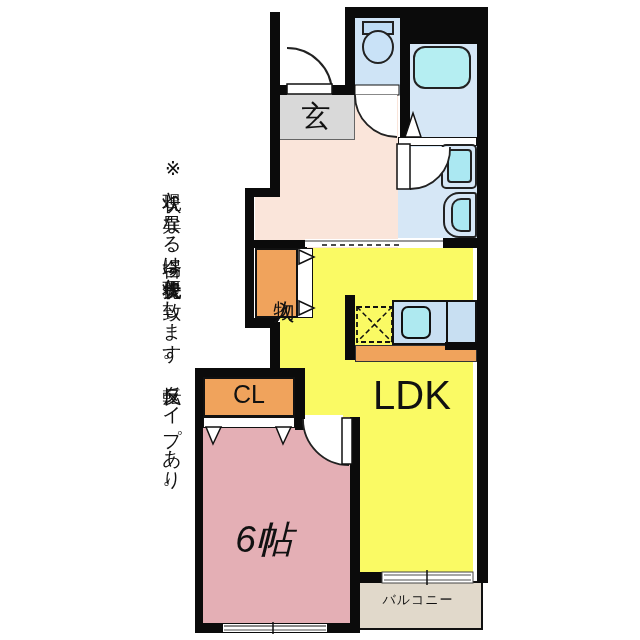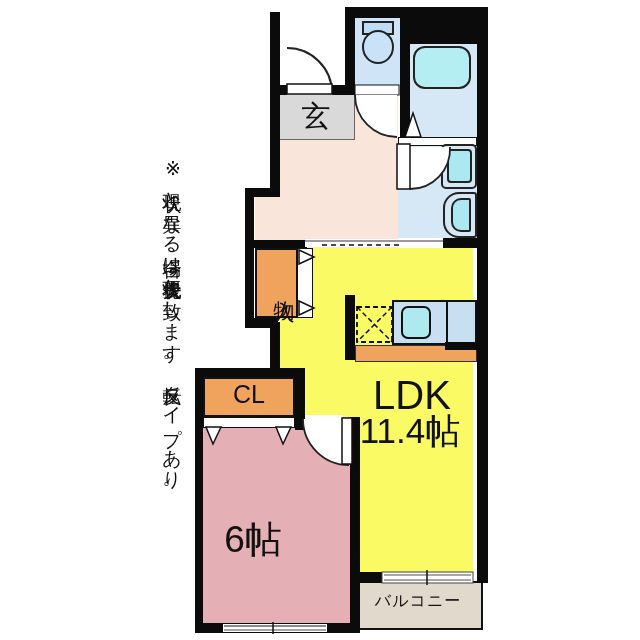--- a/index.html
+++ b/index.html
@@ -114,19 +114,18 @@
 
   <div class="label z-lab vtext" style="left:148px;top:63px;width:34px;height:530px;font-size:19px;letter-spacing:0;">※現状と異なる場合は現状優先と致します。反転タイプあり。</div>
 
   <div class="label z-lab" style="left:277px;top:101px;width:78px;font-size:29px;">玄</div>
 
   <div class="label z-lab vtext" style="left:259px;top:253px;width:36px;height:62px;font-size:21px;">物入</div>
 
   <div class="label z-lab" style="left:352px;top:374px;width:120px;font-size:40px;">LDK</div>
 
   <div class="label z-lab" style="left:203px;top:381px;width:92px;font-size:25px;">CL</div>
-  <div class="label z-lab" style="left:343px;top:413px;width:134px;font-size:35px;">11.4帖</div>
 
-  <div class="label z-lab" style="left:183px;top:521px;width:140px;font-size:37px;">6帖</div>
+  <div class="label z-lab" style="left:194px;top:521px;width:140px;font-size:37px;font-style:italic;">6帖</div>
 
-  <div class="label z-lab" style="left:353px;top:593px;width:130px;font-size:16px;letter-spacing:1px;">バルコニー</div>
+  <div class="label z-lab" style="left:353px;top:593px;width:130px;font-size:13px;letter-spacing:1px;">バルコニー</div>
 
 </div>
 
 </body></html>

